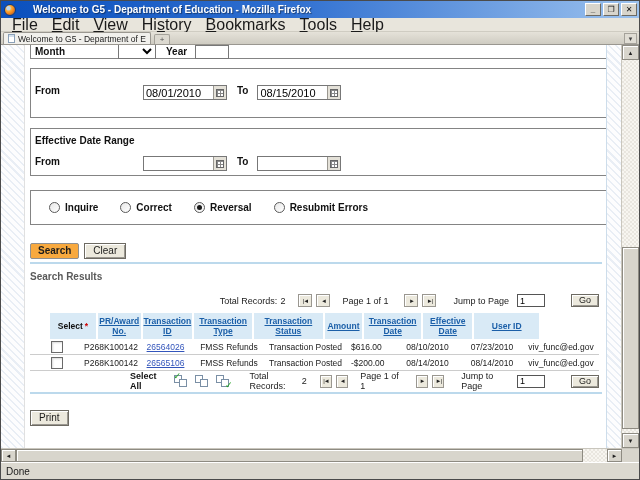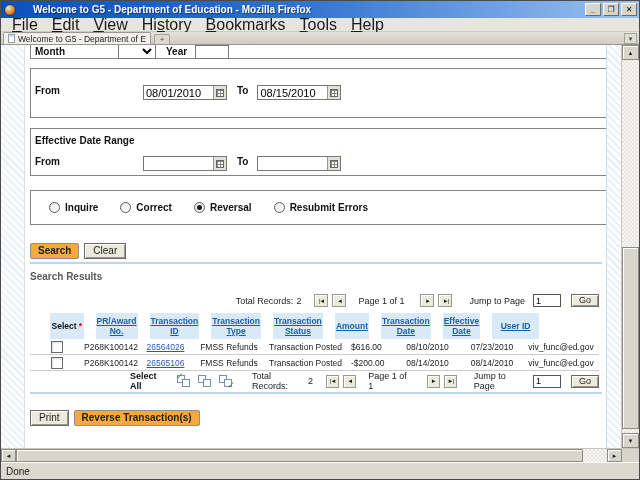--- a/index.html
+++ b/index.html
@@ -100,24 +100,24 @@
   .spacer { flex:1; }
   .tr-label { margin-right:3px; }
   .tr-val { margin-right:0; }
   .pgbtn { width:14px; height:13px; background:#ece9dd; border:1px solid #9a9790;
            box-shadow:inset 1px 1px 0 #fff; font-size:6px; letter-spacing:-1px;
            display:flex; align-items:center; justify-content:center; color:#222; margin-left:4px; cursor:default; }
   .pgbtn.first { margin-left:13px; }
   .pg-status { margin:0 12px; }
   .jump-label { margin-left:17px; }
   .jump-input { margin-left:8px; width:28px; height:13px; border:1px solid #555; font-size:9px; padding:0 2px; }
-  .go-btn { margin-left:10px; padding:0 7px 1px; font-size:9px; }
-
-  
-  .thead { margin-top:5px; width:509px; display:flex; gap:12px;padding-left:20px; }
+  .go-btn { margin-left:26px; padding:0 7px 1px; font-size:9px; }
+
+  
+  .thead { margin-top:5px; width:509px; display:flex; gap:2px;padding-left:20px; }
   .th { background:#d9eaf6; min-height:26px; display:flex; align-items:center; justify-content:center;
         text-align:center; font-size:8.5px; font-weight:bold; color:#1b5fa8; padding:1px 1px; line-height:1.2; }
   .th-link { color:#1b5fa8; text-decoration:underline; cursor:pointer; }
   .th-plain { color:#111; text-decoration:none; }
   .req { color:#cc0000; margin-left:2px; text-decoration:none; }
   .c0{width:54px;} .c1{width:50px;} .c2{width:55px;} .c3{width:68px;} .c4{width:81px;}
   .c5{width:44px;} .c6{width:67px;} .c7{width:58px;} .c8{width:76px;}
   .trow { width:569px; display:flex; gap:2px; height:16px; align-items:center;
           border-bottom:1px solid #cccccc; font-size:8.5px; color:#1a1a1a; }
   .td { display:flex; align-items:center; justify-content:center; text-align:center; }
@@ -375,21 +375,20 @@
           <span class="pgbtn">►|</span>
           <span class="jump-label">Jump to Page</span>
           <input class="jump-input" value="1" style="">
           <button class="btn3d go-btn">Go</button>
         </div>
 
         <div class="divider2"></div>
 
         <div class="printrow">
           <button class="btn3d">Print</button>
-          <button class="btn-orange">Reverse Transaction(s)</button>
         </div>
 
       </div>
       <div class="hatch right"></div>
     </div>
 
     <div class="vscroll">
       <div class="sbtn">▲</div>
       <div class="vtrack">
         <div class="vthumb"></div>

